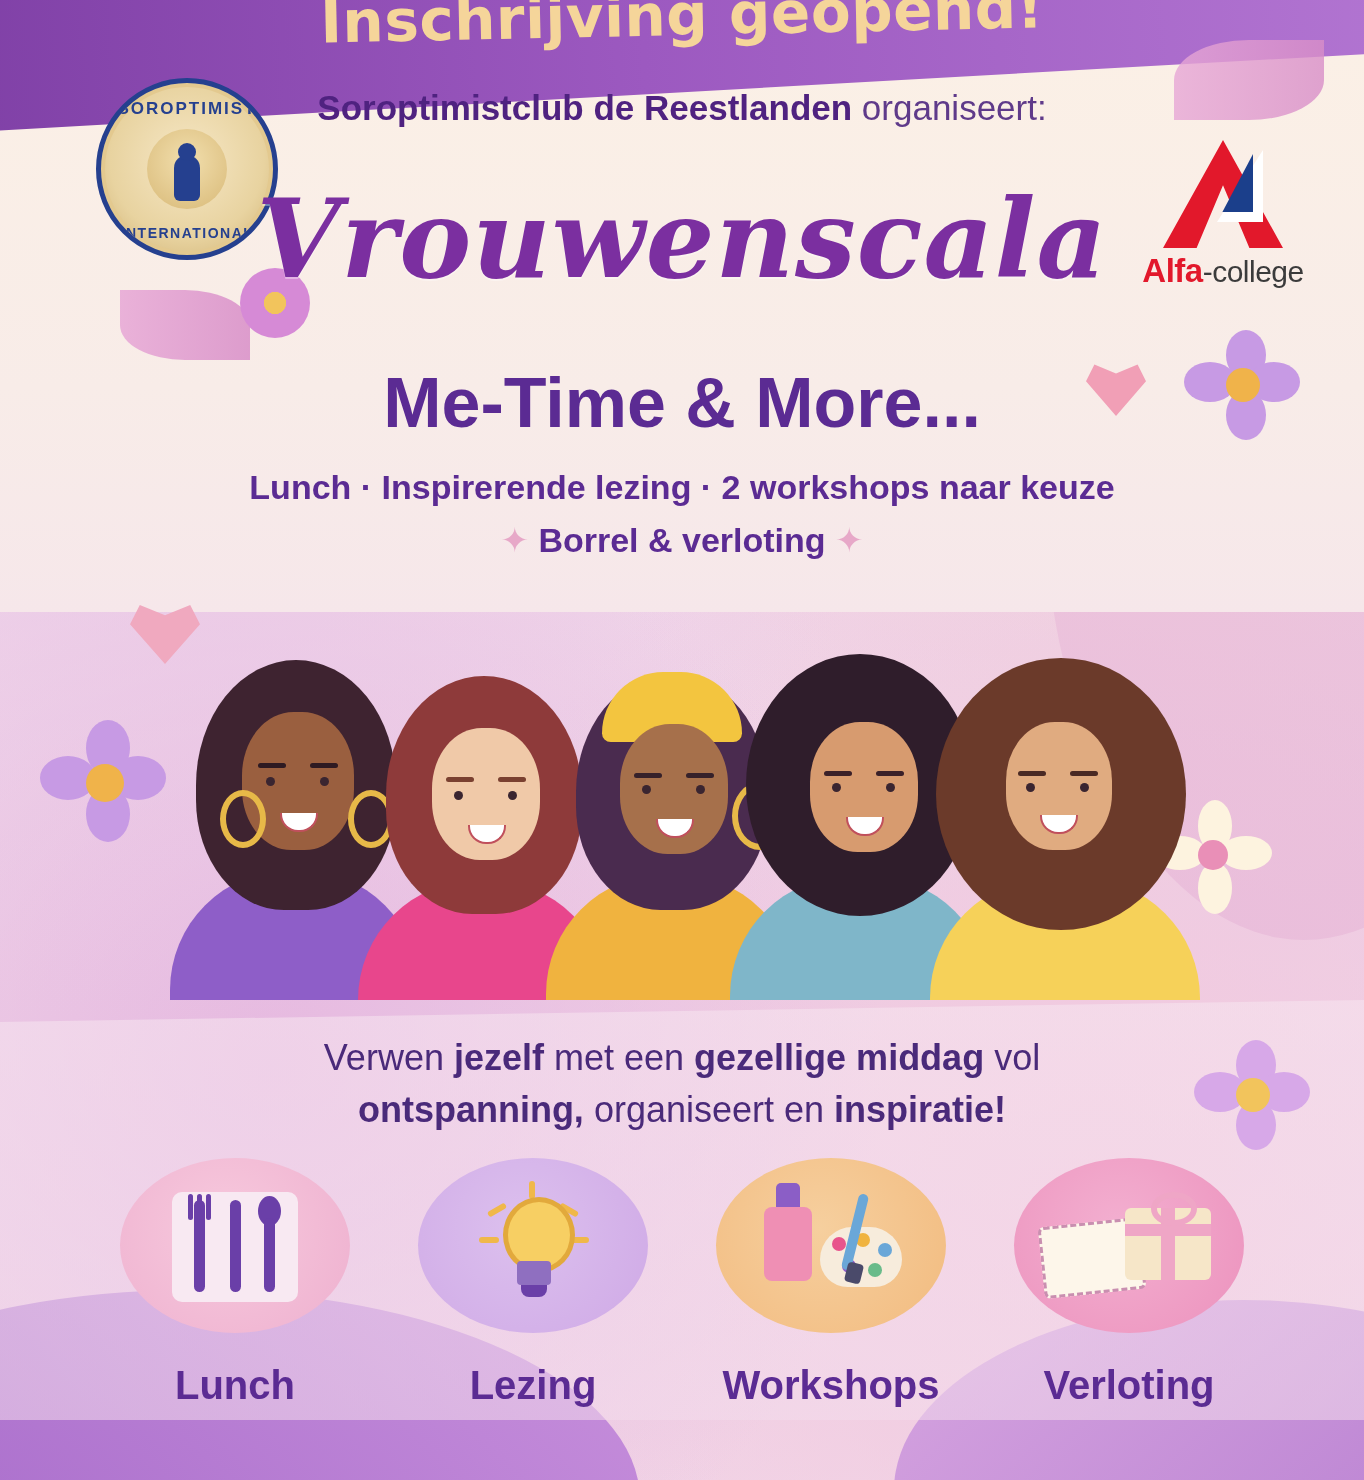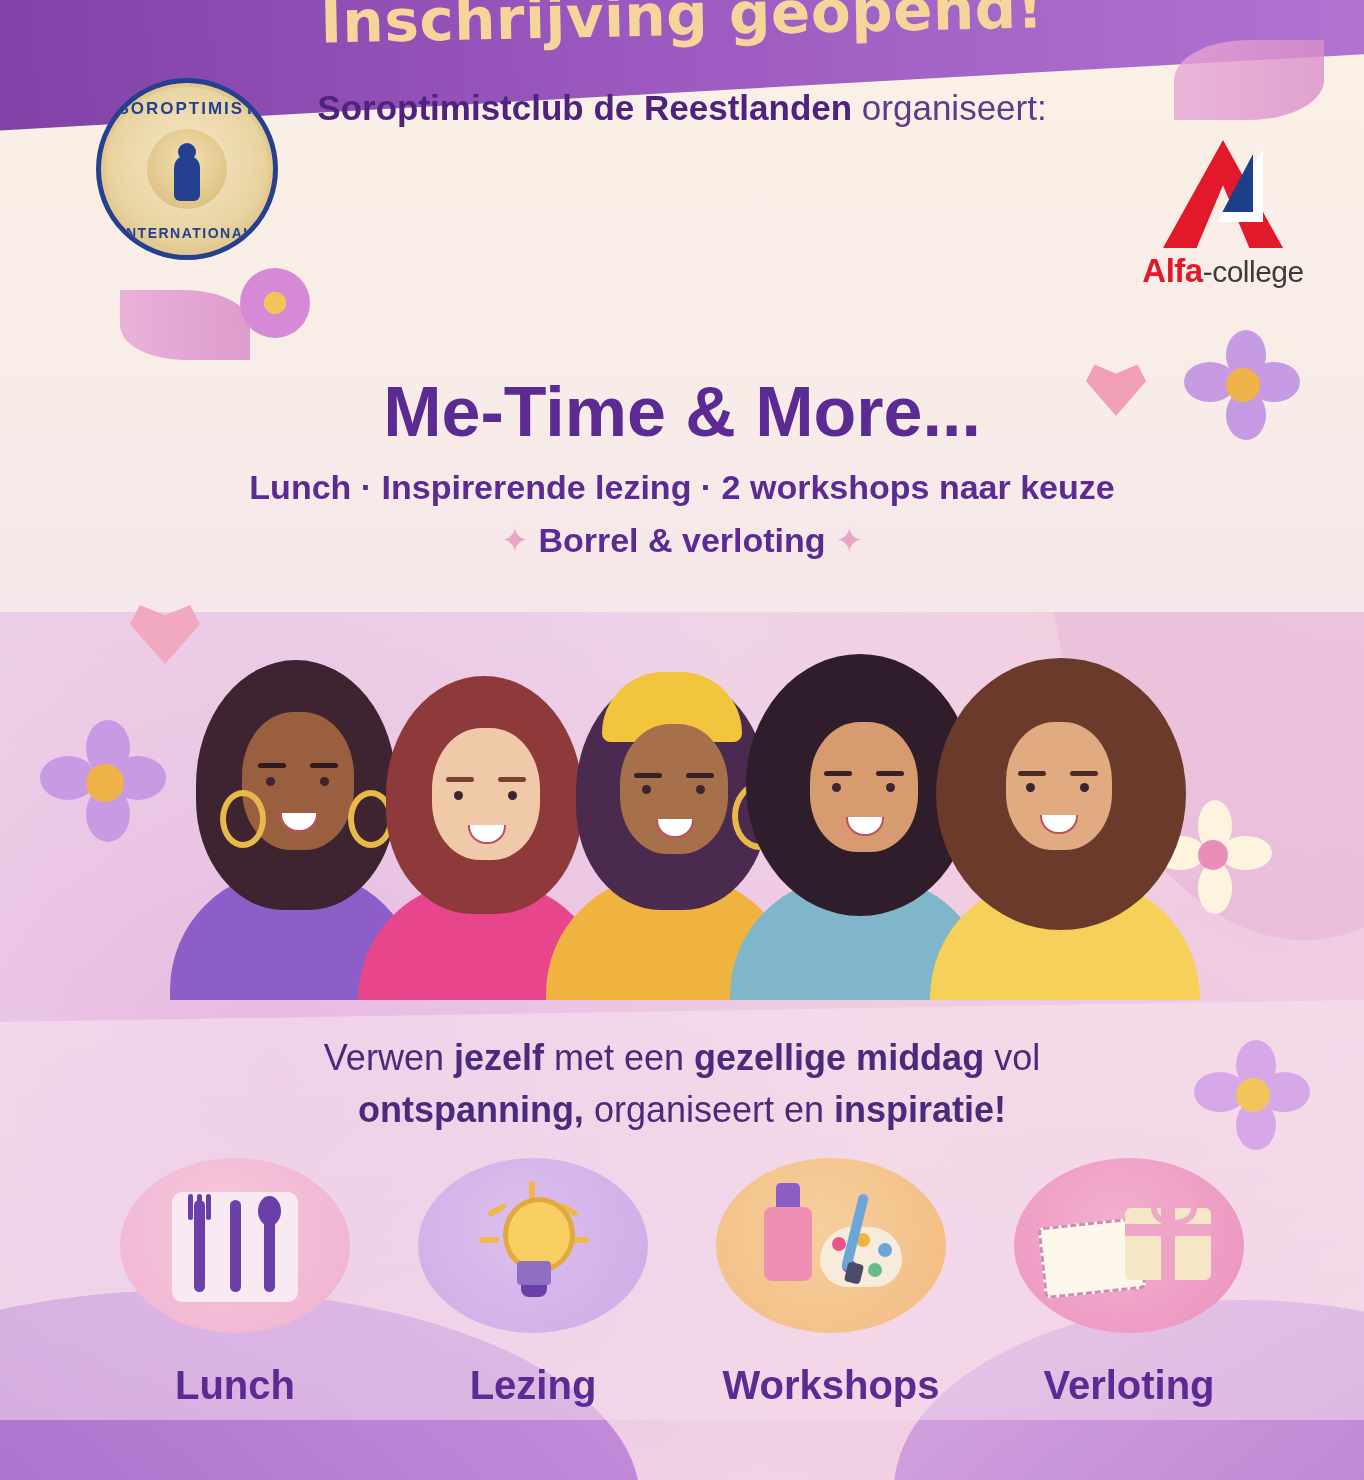--- a/index.html
+++ b/index.html
@@ -72,21 +72,21 @@
   .organiser b{font-weight:bold;color:#4f2280;}
   .organiser .light{font-weight:normal;color:#5f3a8a;text-align:center;}
 
   .title-script{
     position:absolute;top:176px;left:0;right:0;text-align:center;
     font-family:"DejaVu Serif",serif;font-style:italic;font-weight:bold;
     font-size:108px;color:#7b2fa0;letter-spacing:1px;
     text-shadow:0 2px 0 rgba(255,255,255,.35);
   }
   .title-sub{
-    position:absolute;top:372px;left:0;right:0;text-align:center;
+    position:absolute;top:363px;left:0;right:0;text-align:center;
     font-size:70px;font-weight:bold;color:#5b2b93;
   }
   .tagline1{
     position:absolute;top:468px;left:0;right:0;text-align:center;
     font-size:34px;font-weight:bold;color:#5b2b93;
   }
   .tagline2{
     position:absolute;top:520px;left:0;right:0;text-align:center;
     font-size:34px;font-weight:bold;color:#5b2b93;
   }
@@ -284,20 +284,21 @@
     </div>
     <div class="word">
       <span class="b">Alfa</span><span class="n">-college</span>
     </div>
   </div>
 
   <div class="organiser">
     <b>Soroptimistclub de Reestlanden</b><span class="light"> organiseert:</span>
   </div>
 
+  <div class="title-script">Vrouwenscala</div>
   <div class="title-sub">Me-Time &amp; More...</div>
   <div class="tagline1">Lunch · Inspirerende lezing · 2 workshops naar keuze</div>
   <div class="tagline2">
     <span class="spark">✦</span>
     <span>Borrel &amp; verloting</span>
     <span class="spark">✦</span>
   </div>
 
   <div class="women">
 

